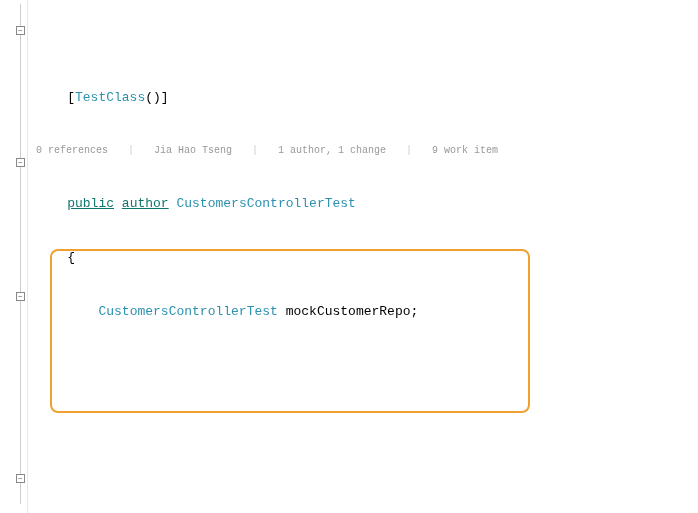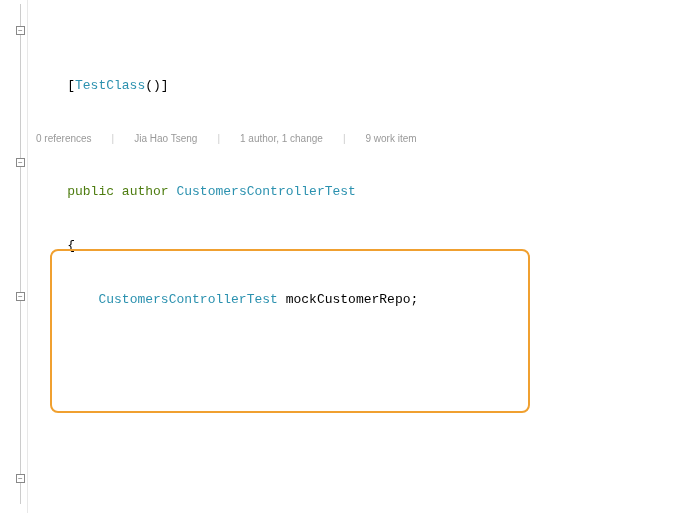--- a/index.html
+++ b/index.html
@@ -40,36 +40,36 @@
 }
 .vline {
   position: absolute;
   left: 20px;
   width: 1px;
   background: #ccc;
 }
 .code {
   flex: 1;
   padding-left: 8px;
-  padding-top: 4px;
+  padding-top: 16px;
   white-space: pre;
   position: relative;
 }
 .line { height: 18px; }
 .codelens {
-  font-family: Liberation Sans, sans-serif;
+  font-family: Liberation Mono, monospace;
   font-size: 10px;
   color: #999;
   height: 15px;
   display: flex;
   align-items: center;
   gap: 20px;
 }
 .codelens .sep { color: #ccc; }
-.kw { color: #4d7c0f; }
+.kw { color: #0f766e; text-decoration: underline; }
 .type { color: #2b91af; }
 .highlight-box {
   position: absolute;
   border: 2px solid #f0a030;
   border-radius: 8px;
   pointer-events: none;
 }
 </style>
 </head>
 <body>

